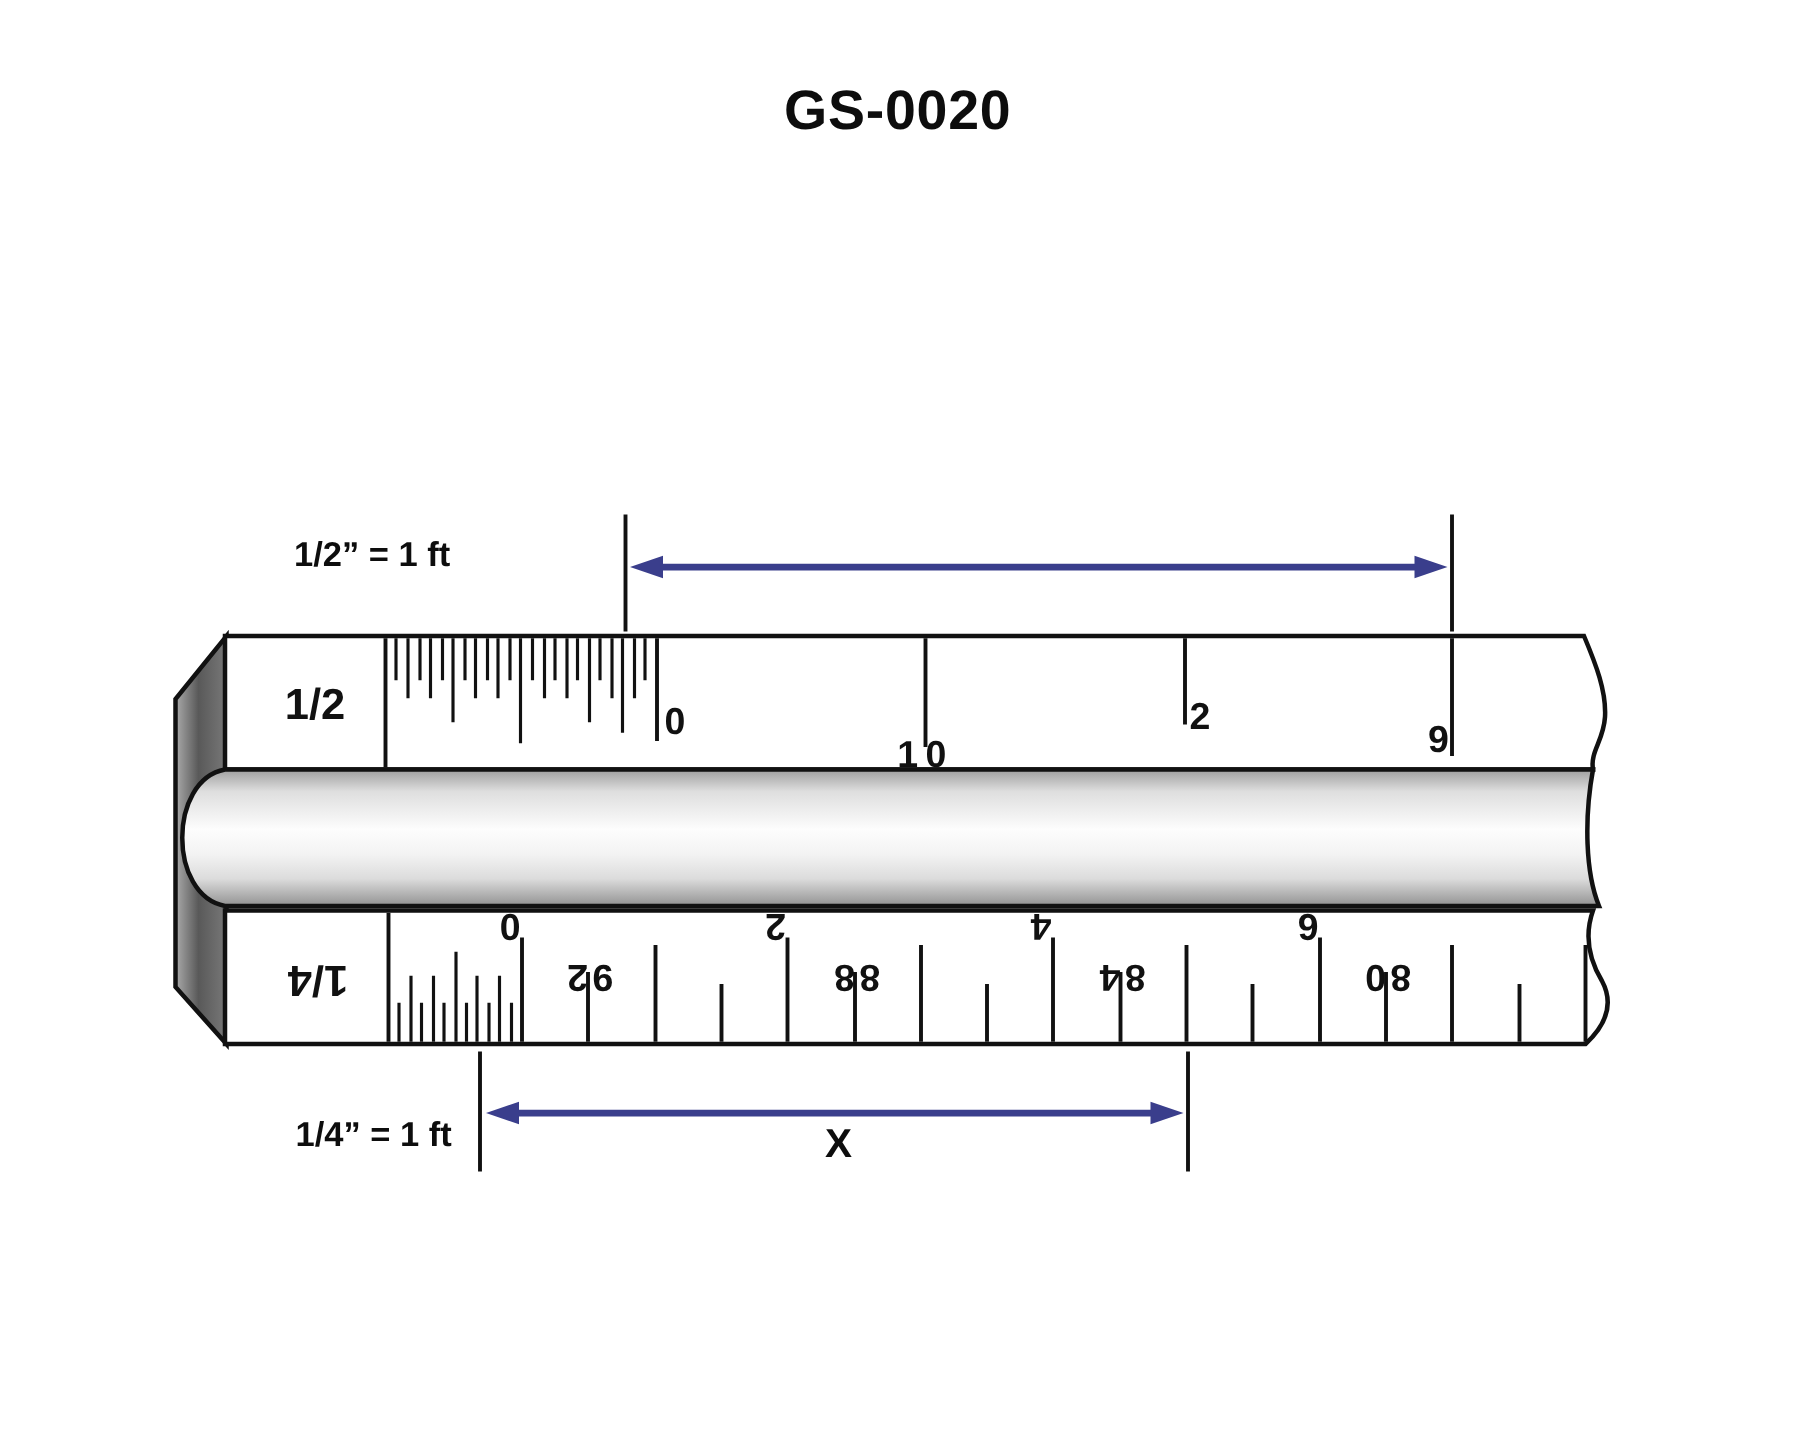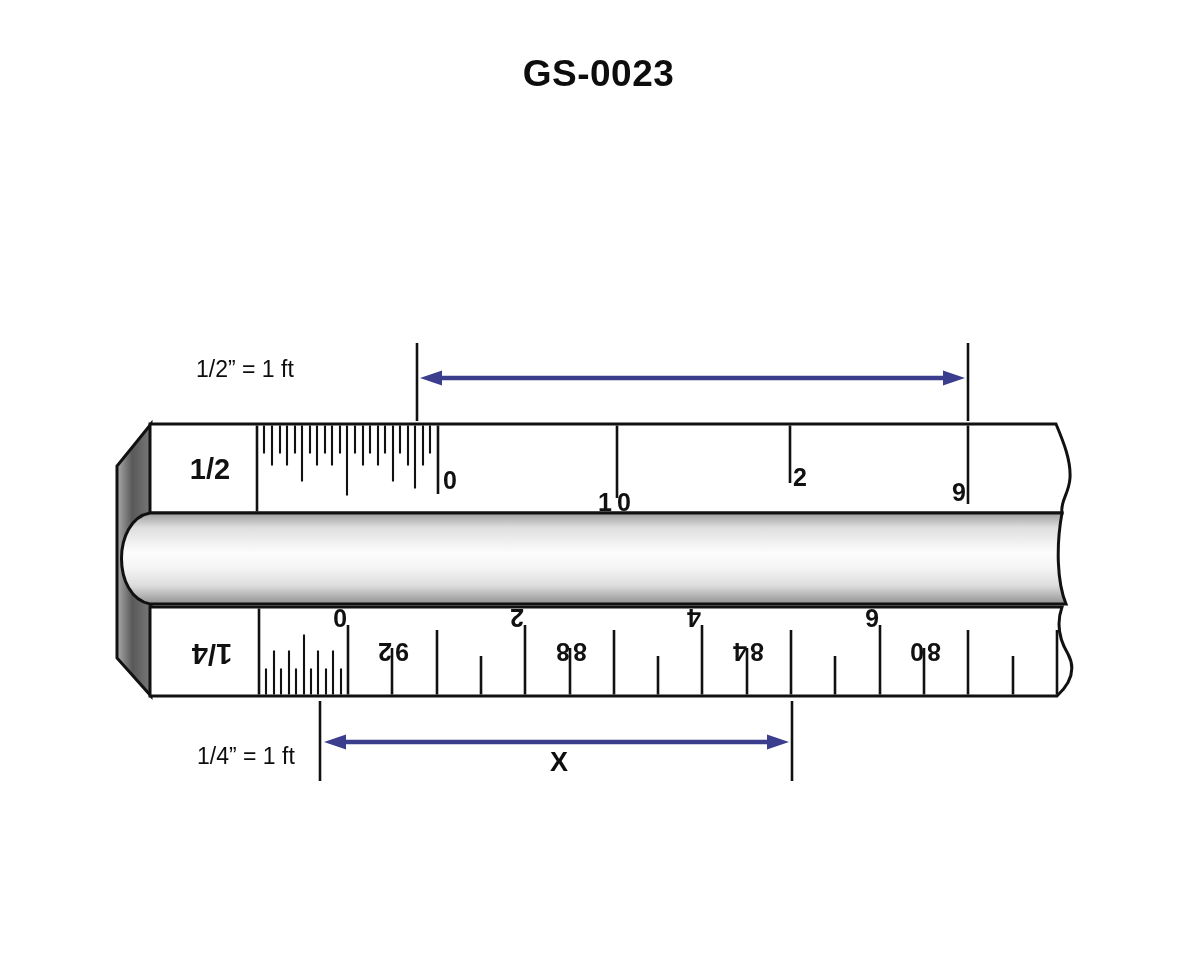--- a/index.html
+++ b/index.html
@@ -15,21 +15,21 @@
     left:0;right:0;top:53px;
     text-align:center;
     font-size:37px;
     font-weight:bold;
     letter-spacing:0.5px;
     color:#0d0d0d;
   }
   .legend{
     position:absolute;
     font-size:23px;
-    font-weight:normal;
+    font-weight:bold;
     color:#0d0d0d;
     white-space:nowrap;
   }
   .legend.top{left:196px;top:356px;}
   .legend.bottom{left:197px;top:732px;margin-top:11px;}
   .xlab{
     position:absolute;
     left:538px;top:747px;width:42px;
     text-align:center;
     font-size:27px;
@@ -140,17 +140,17 @@
         <line x1="320" y1="701" x2="320" y2="781" stroke="#111111" stroke-width="2.6" stroke-linecap="butt"></line>
         <line x1="792" y1="701" x2="792" y2="781" stroke="#111111" stroke-width="2.6" stroke-linecap="butt"></line>
         <line x1="439" y1="378" x2="946" y2="378" stroke="#3a3e8c" stroke-width="4.5"></line>
         <polygon points="420,378 442,370.5 442,385.5" fill="#3a3e8c"></polygon>
         <polygon points="965,378 943,370.5 943,385.5" fill="#3a3e8c"></polygon>
         <line x1="343" y1="742" x2="770" y2="742" stroke="#3a3e8c" stroke-width="4.5"></line>
         <polygon points="324,742 346,734.5 346,749.5" fill="#3a3e8c"></polygon>
         <polygon points="789,742 767,734.5 767,749.5" fill="#3a3e8c"></polygon>
       </svg>
     </div>
-  <div class="title">GS-0023</div>
+  <div class="title">GS-0020</div>
   <div class="legend top">1/2” = 1 ft</div>
   <div class="legend bottom">1/4” = 1 ft</div>
   <div class="xlab">X</div>
 </div>
 
 </body></html>

